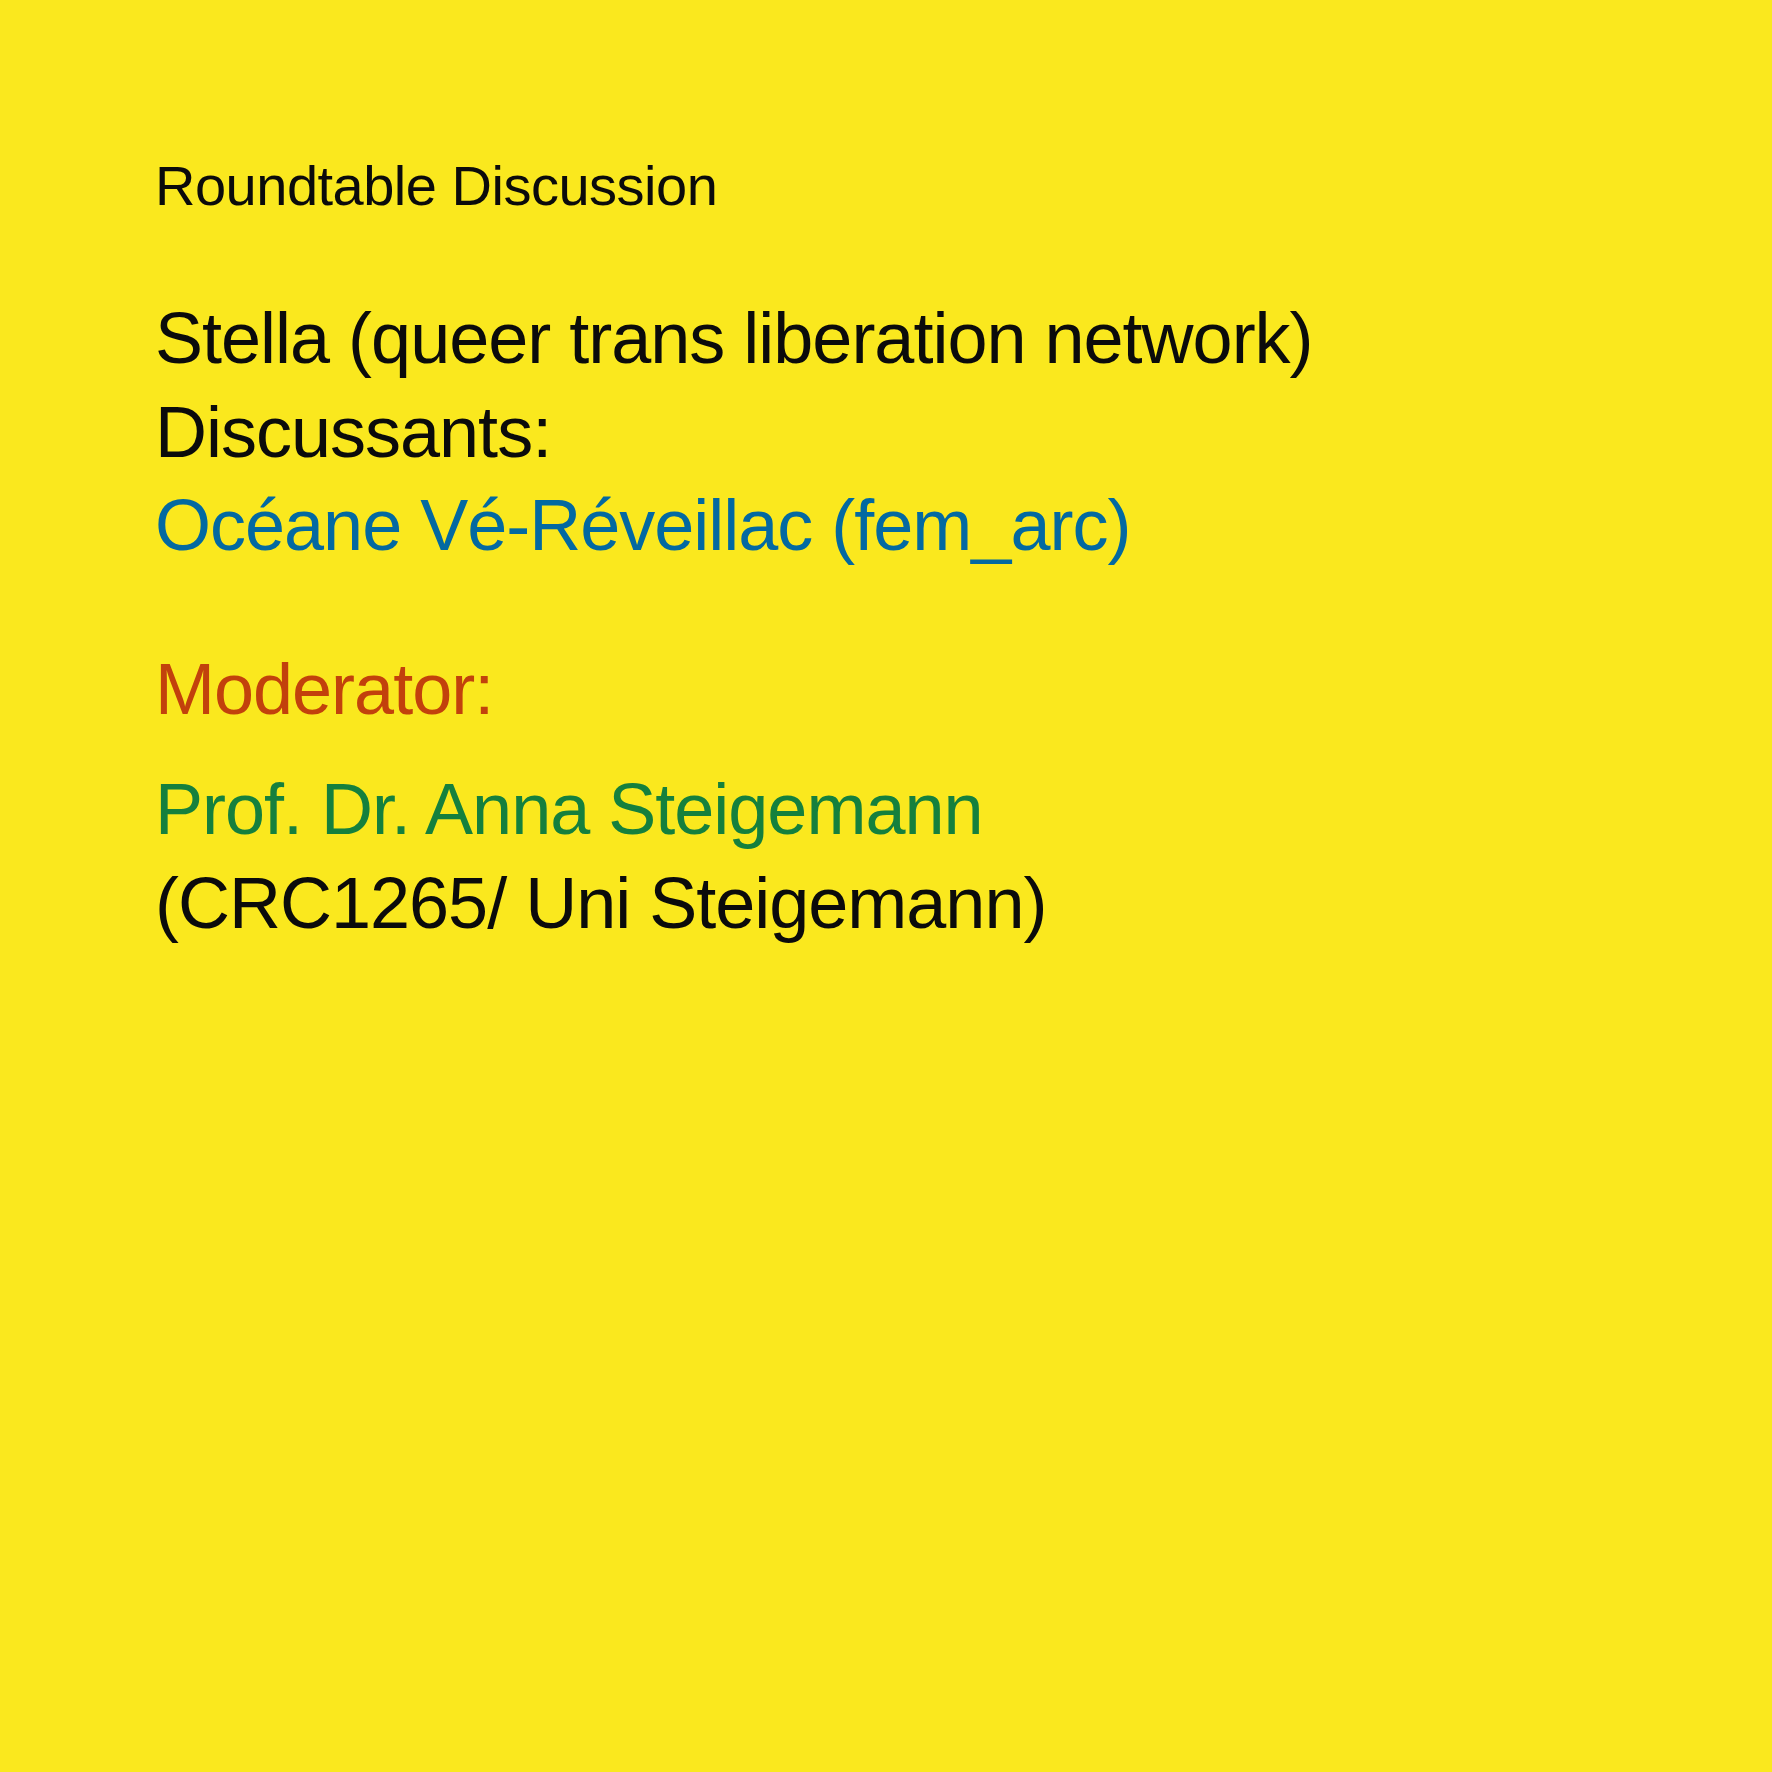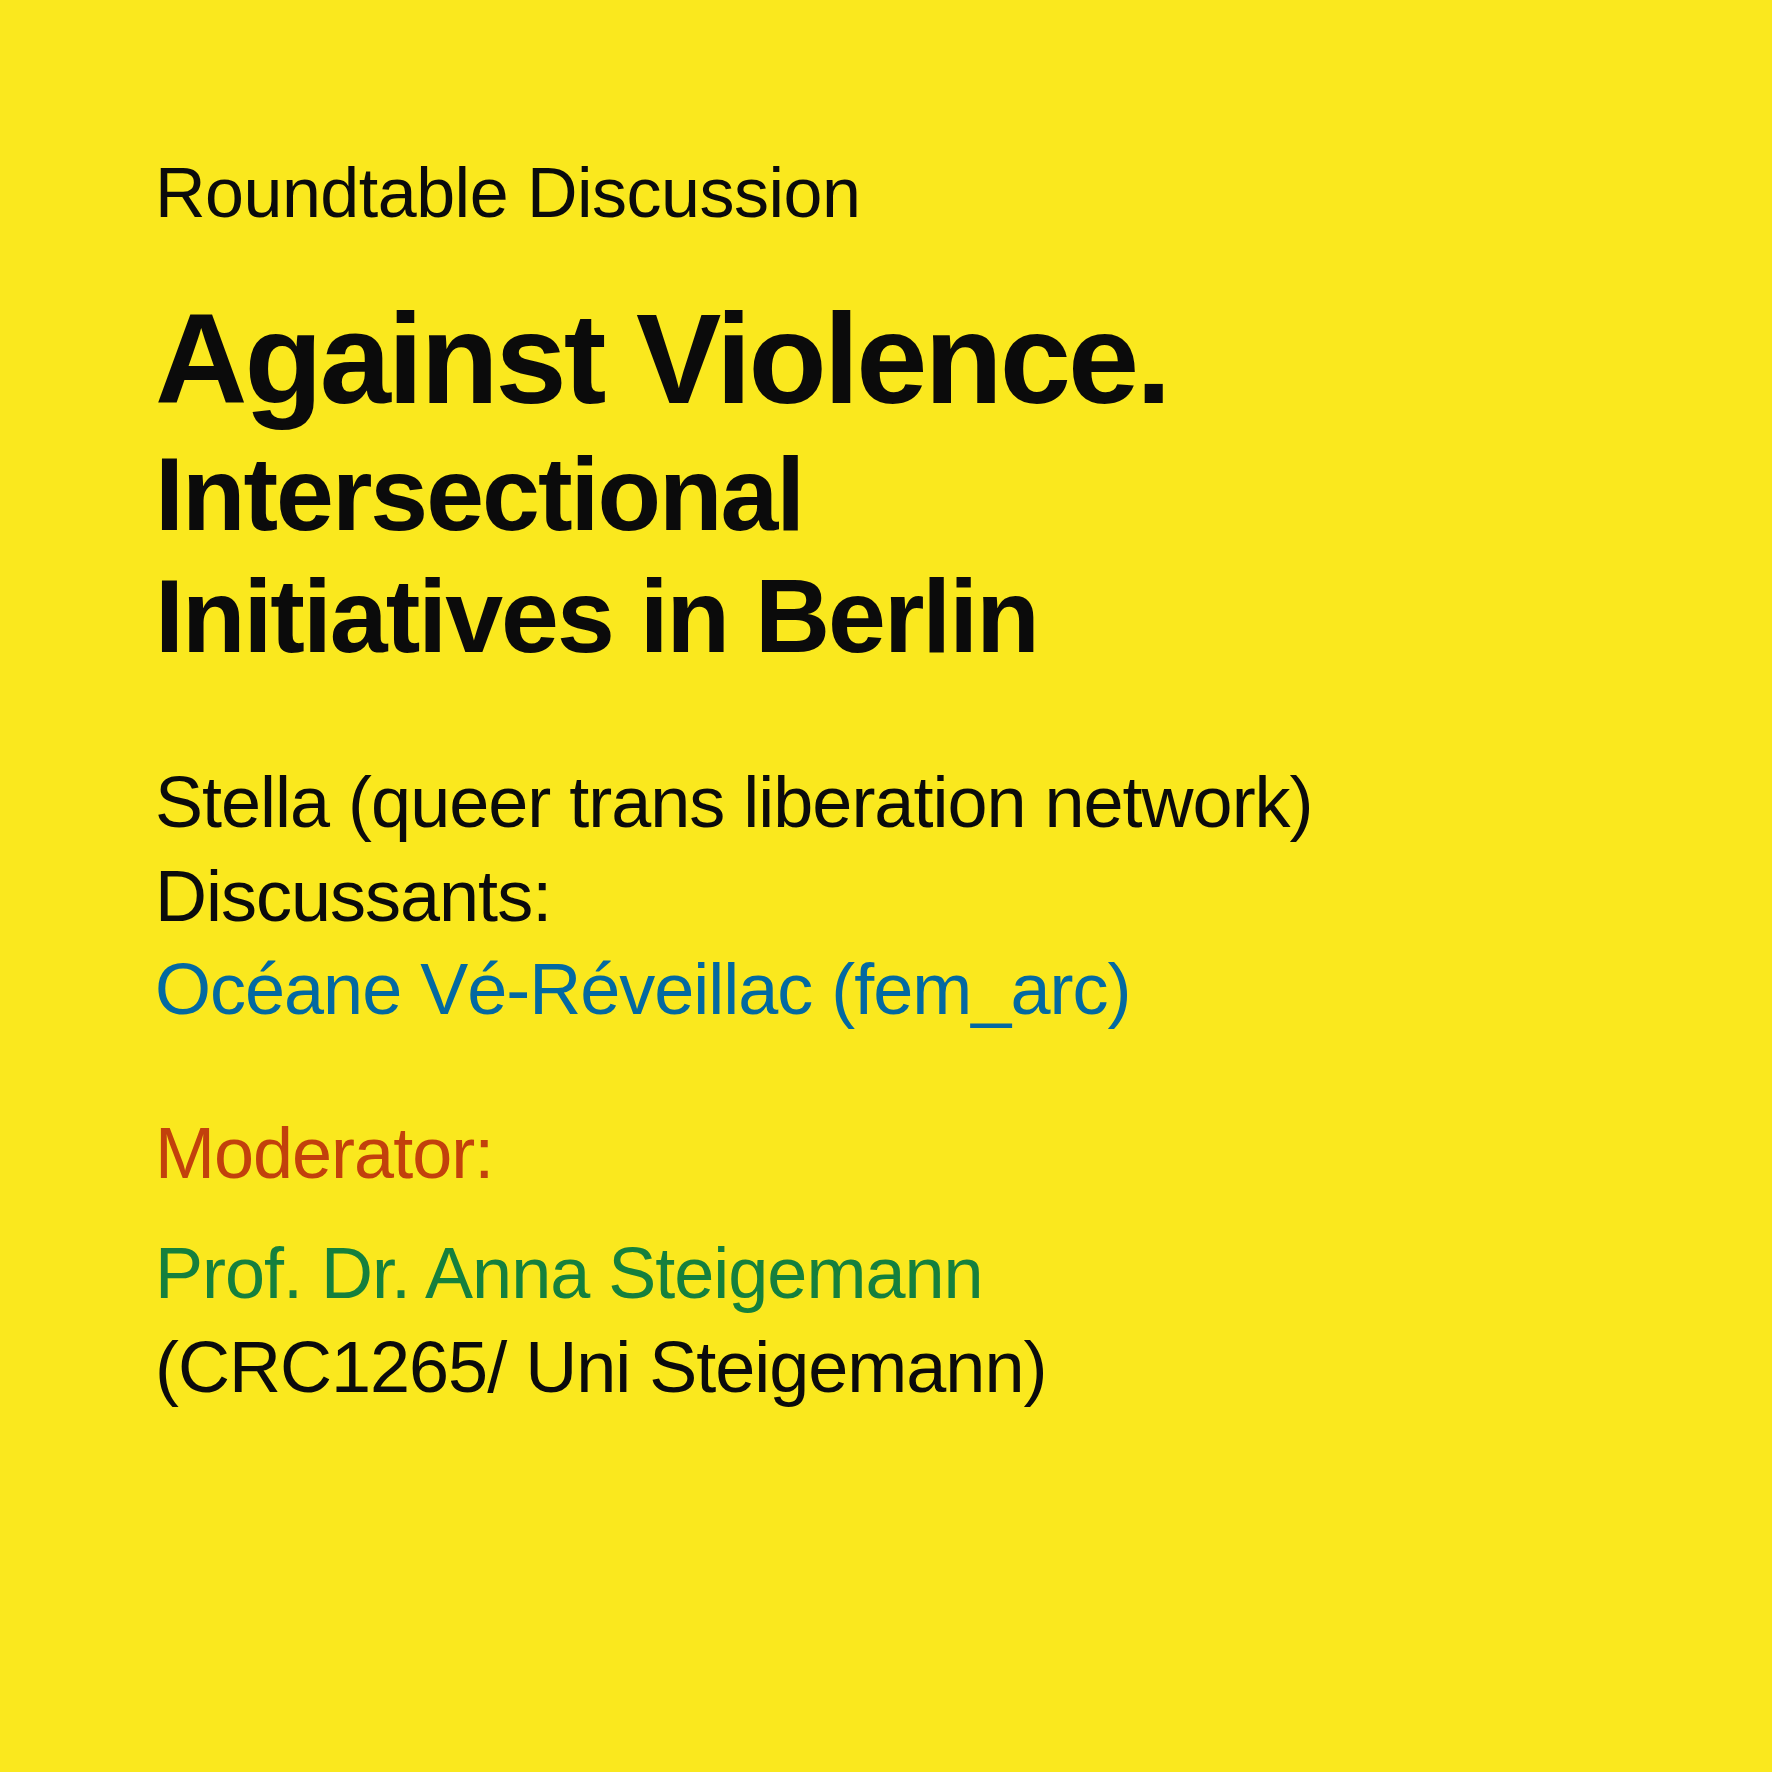--- a/index.html
+++ b/index.html
@@ -19,21 +19,21 @@
     width: 1772px;
     height: 1772px;
     background: #FAE81E;
     box-sizing: border-box;
     padding: 150px 150px 0 155px;
   }
 
   .kicker {
     font-family: "Liberation Sans", sans-serif;
     font-weight: 400;
-    font-size: 70px;
+    font-size: 56px;
     line-height: 1.0;
     color: #0B0B0B;
     letter-spacing: -0.5px;
     margin: 0;
     padding-top: 8px;
   }
 
   .title-block {
     margin-top: 66px;
   }
@@ -88,27 +88,20 @@
     white-space: nowrap;
   }
 </style>
 </head>
 <body style="background: rgb(250, 232, 30);">
 
 <div class="poster" style="background: rgb(250, 232, 30);">
 
   <div class="kicker" style="color: rgb(11, 11, 11);">Roundtable Discussion</div>
 
-  <div class="title-block">
-    <h1 class="title-main" style="color: rgb(11, 11, 11);">Against Violence.</h1>
-    <h2 class="title-sub" style="color: rgb(11, 11, 11);">
-      <span class="sub-line">Intersectional</span>
-      <span class="sub-line">Initiatives in Berlin</span>
-    </h2>
-  </div>
 
   <div class="credits">
 
     <div class="credit-group">
       <span class="credit-line" style="color: rgb(11, 11, 11);">Stella (queer trans liberation network)</span>
       <span class="credit-line" style="color: rgb(11, 11, 11);">Discussants:</span>
       <span class="credit-line" style="color: #0369a1;">Océane Vé-Réveillac (fem_arc)</span>
     </div>
 
     <div class="credit-group">

